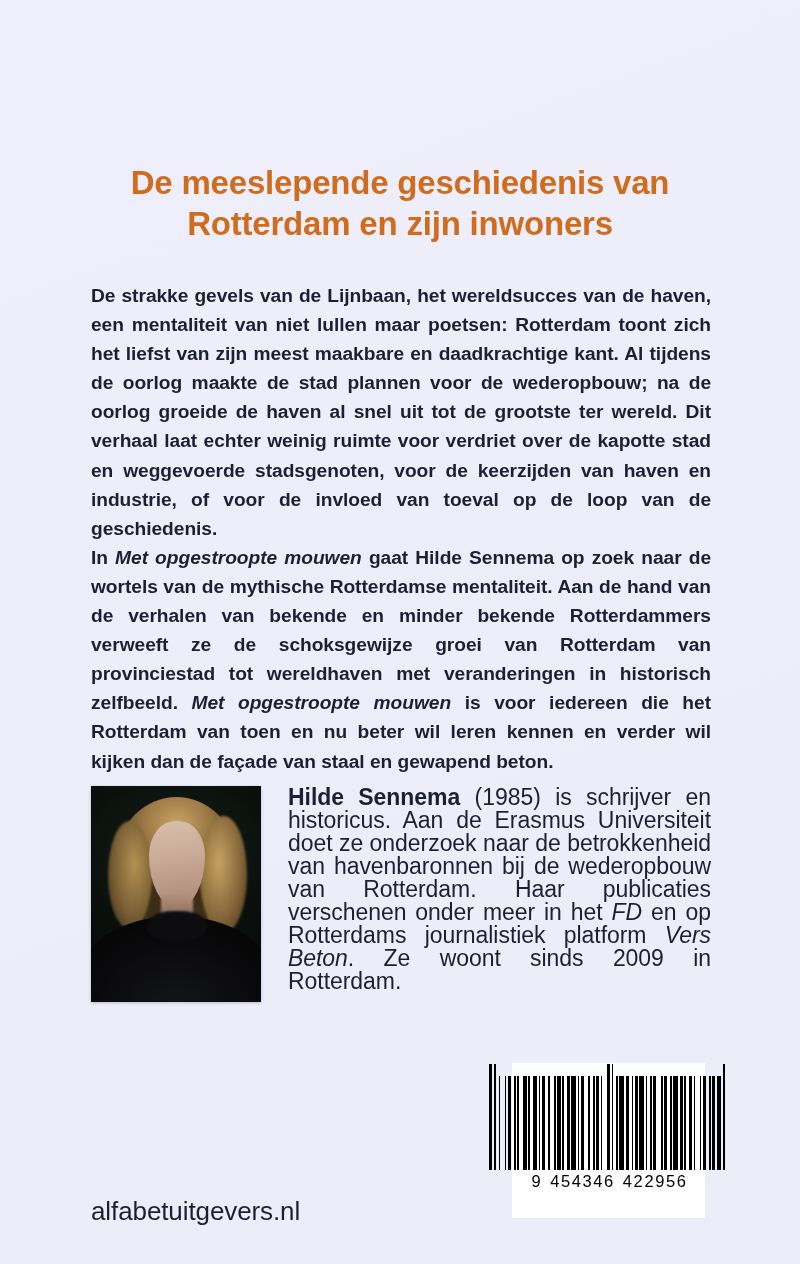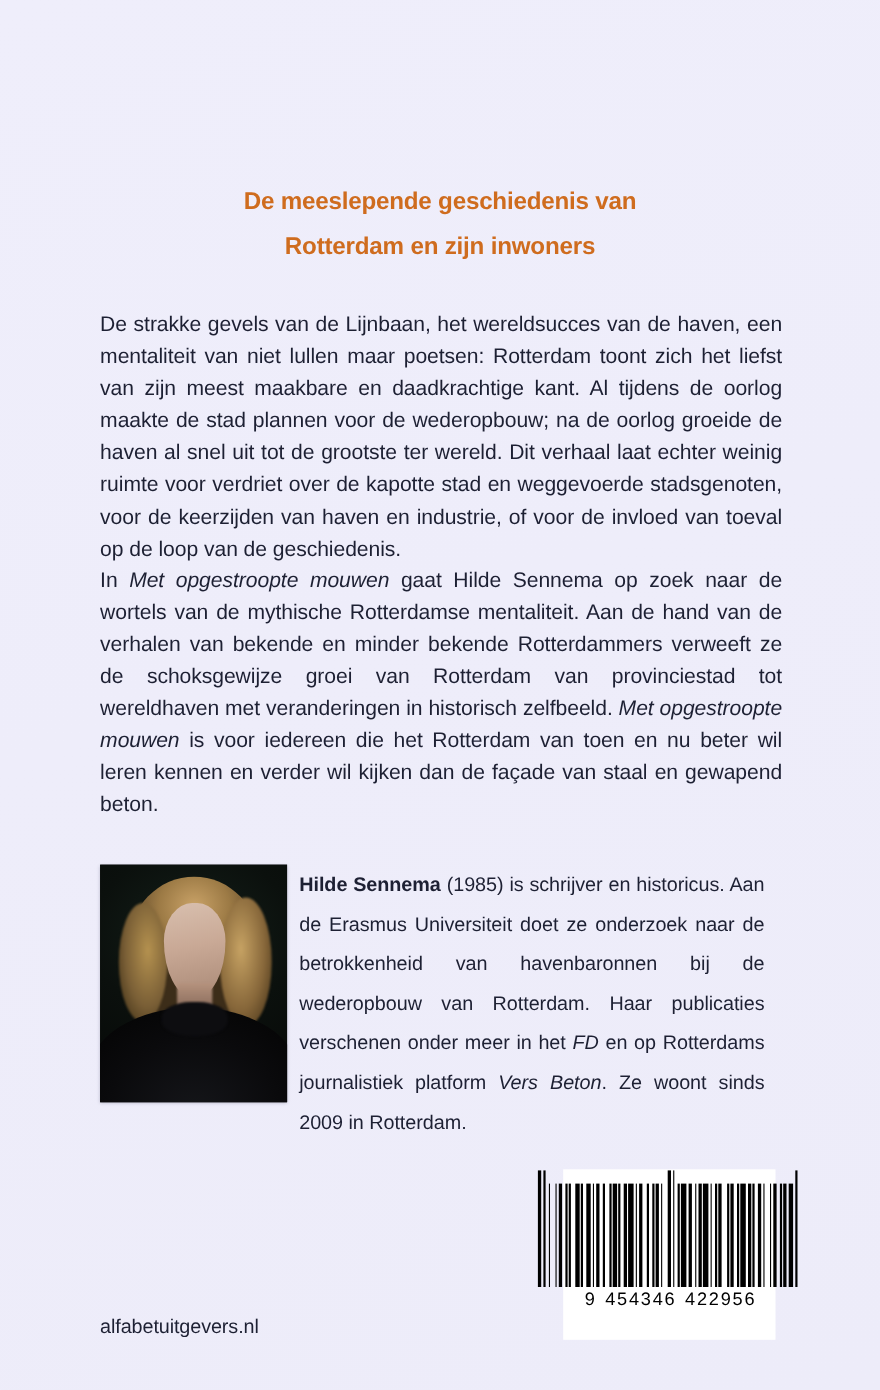--- a/index.html
+++ b/index.html
@@ -22,39 +22,39 @@
   }
 
   
   .headline {
     position: absolute;
     left: 0;
     right: 0;
     top: 162px;
     text-align: center;
     color: #cf6c1e;
-    font-size: 22px;
+    font-size: 33px;
     line-height: 41px;
     font-weight: 600;
     letter-spacing: -0.2px;
     white-space: pre-line;
   }
 
   
   .blurb {
     position: absolute;
     left: 91px;
     width: 620px;
     top: 281px;
     color: #1d2033;
     font-size: 19.2px;
     line-height: 29.1px;
     text-align: justify;
     text-justify: inter-word;
-    font-weight: 400;
+    font-weight: 700;
     letter-spacing: -0.05px;
   }
   .blurb p {
     margin: 0;
   }
   .blurb i, .bio i {
     font-style: italic;
   }
 
   
@@ -145,26 +145,26 @@
     top: 58%;
     width: 35%;
     height: 14%;
     border-radius: 45%;
     background: #0d0d10;
     filter: blur(0.8px);
   }
 
   .bio {
     position: absolute;
-    left: 181px;
+    left: 197px;
     top: 0;
     width: 423px;
     color: #1d2033;
-    font-size: 18px;
-    line-height: 36px;
+    font-size: 23px;
+    line-height: 23px;
     text-align: justify;
     text-justify: inter-word;
     letter-spacing: -0.05px;
   }
   .bio p { margin: 0; }
   .bio b { font-weight: 700; }
 
   
   .barcode-box {
     position: absolute;
@@ -205,21 +205,21 @@
     padding-left: 2px;
     box-sizing: border-box;
   }
 
   
   .publisher {
     position: absolute;
     left: 91px;
     top: 1196px;
     color: #1d2033;
-    font-size: 18px;
+    font-size: 26px;
     letter-spacing: -0.1px;
     text-align: right;
   }
 </style>
 </head>
 <body>
 
 <div class="page">
 
   <div class="headline">De meeslepende geschiedenis van

